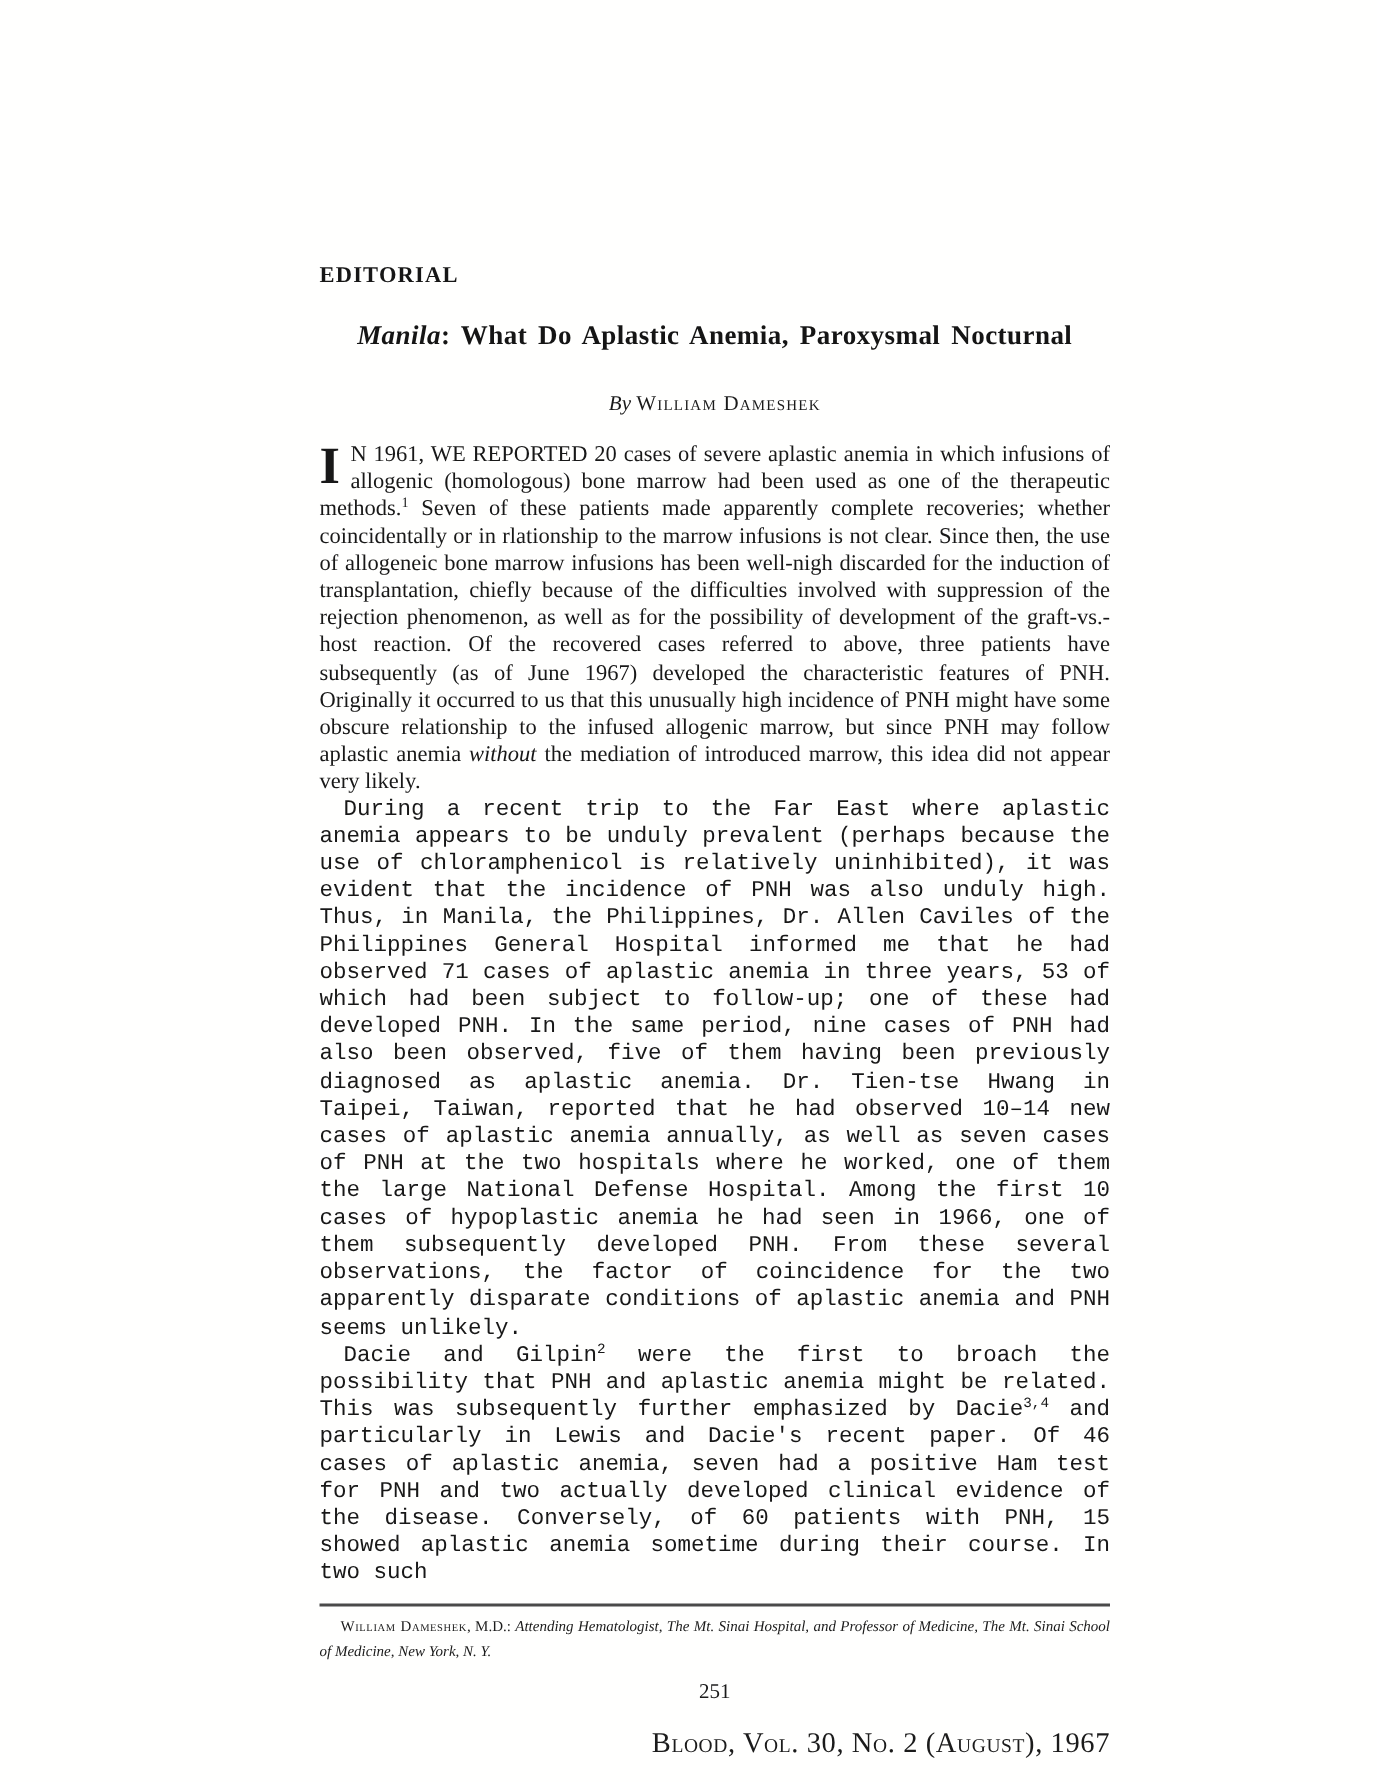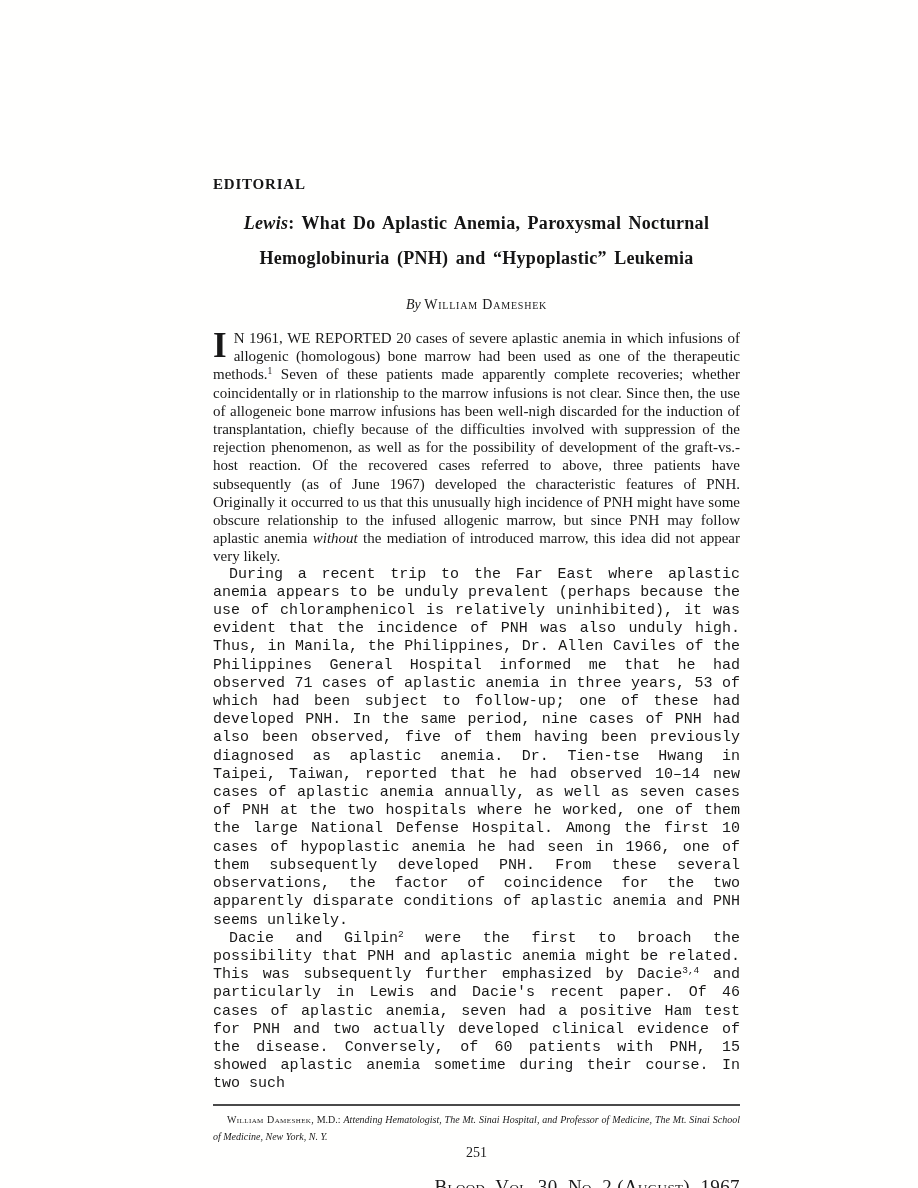--- a/index.html
+++ b/index.html
@@ -75,20 +75,21 @@
   .footnote {
     margin-top: 5px;
     font-size: 10px;
     line-height: 17px;
     text-align: justify;
     text-indent: 14px;
     color: #1b1b1b;
   }
   .footnote .smallcaps { letter-spacing: 0.4px; }
   .page-number {
+    margin-top: 11px;
     text-align: center;
     font-size: 14px;
     color: #1b1b1b;
   }
   .journal-line {
     margin-top: 15px;
     text-align: right;
     font-size: 19px;
     font-variant: small-caps;
     letter-spacing: 0.4px;
@@ -97,22 +98,21 @@
 </style>
 </head>
 <body>
 
 <div class="page">
   <div class="content">
 
     <div class="kicker">EDITORIAL</div>
 
     <h1 class="title">
-      <div><span class="italic">Lewis</span><span>: What Do Aplastic Anemia, Paroxysmal Nocturnal</span></div>
-      <div>Hemoglobinuria (PNH) and “Hypoplastic” Leukemia</div>
+      <div><span class="italic">Manila</span><span>: What Do Aplastic Anemia, Paroxysmal Nocturnal</span></div>
     </h1>
 
     <div class="byline">
       <span class="italic">By</span>
       <span class="smallcaps">William Dameshek</span>
     </div>
 
     <div class="bodytext">
       <p><span class="dropcap">I</span><span>N 1961, WE REPORTED 20 cases of severe aplastic anemia in which infusions of allogenic (homologous) bone marrow had been used as one of the therapeutic methods.</span><sup class="ref">1</sup><span> Seven of these patients made apparently complete recoveries; whether coincidentally or in rlationship to the marrow infusions is not clear. Since then, the use of allogeneic bone marrow infusions has been well-nigh discarded for the induction of transplantation, chiefly because of the difficulties involved with suppression of the rejection phenomenon, as well as for the possibility of development of the graft-vs.-host reaction. Of the recovered cases referred to above, three patients have subsequently (as of June 1967) developed the characteristic features of PNH. Originally it occurred to us that this unusually high incidence of PNH might have some obscure relationship to the infused allogenic marrow, but since PNH may follow aplastic anemia </span><span class="italic">without</span><span> the mediation of introduced marrow, this idea did not appear very likely.</span></p>
       <p class="indent">During a recent trip to the Far East where aplastic anemia appears to be unduly prevalent (perhaps because the use of chloramphenicol is relatively uninhibited), it was evident that the incidence of PNH was also unduly high. Thus, in Manila, the Philippines, Dr. Allen Caviles of the Philippines General Hospital informed me that he had observed 71 cases of aplastic anemia in three years, 53 of which had been subject to follow-up; one of these had developed PNH. In the same period, nine cases of PNH had also been observed, five of them having been previously diagnosed as aplastic anemia. Dr. Tien-tse Hwang in Taipei, Taiwan, reported that he had observed 10–14 new cases of aplastic anemia annually, as well as seven cases of PNH at the two hospitals where he worked, one of them the large National Defense Hospital. Among the first 10 cases of hypoplastic anemia he had seen in 1966, one of them subsequently developed PNH. From these several observations, the factor of coincidence for the two apparently disparate conditions of aplastic anemia and PNH seems unlikely.</p>

